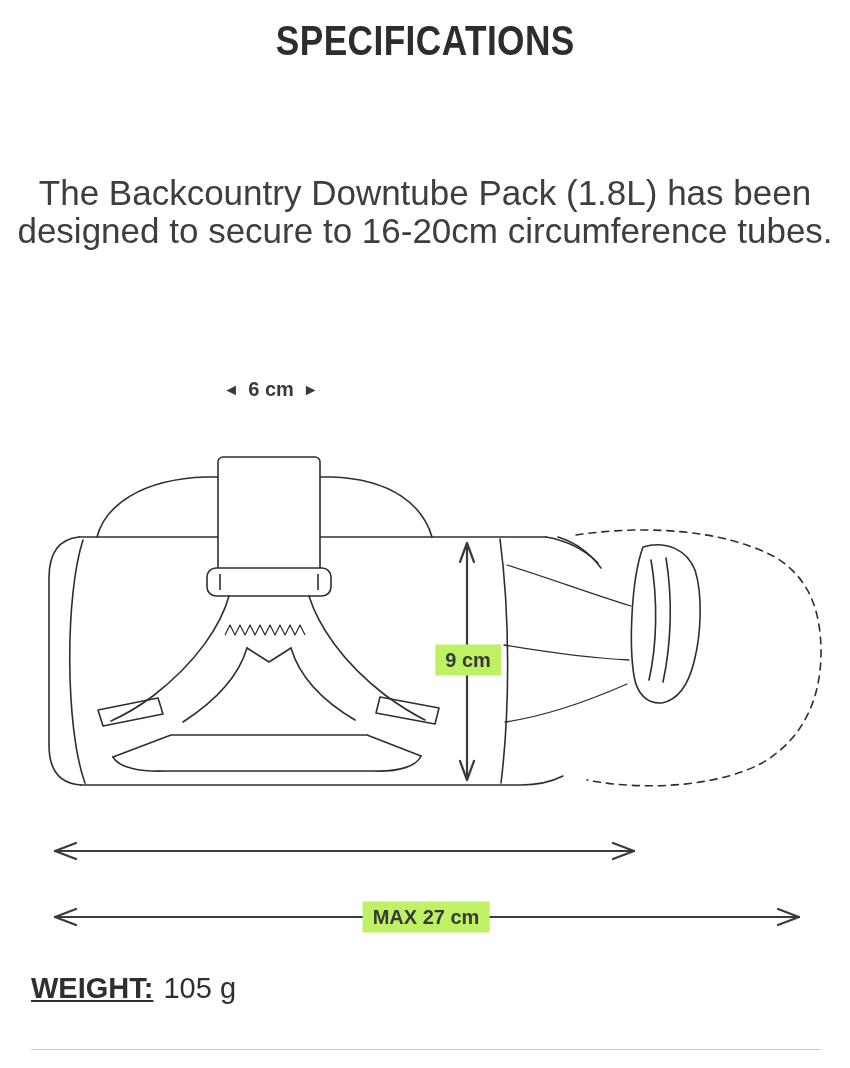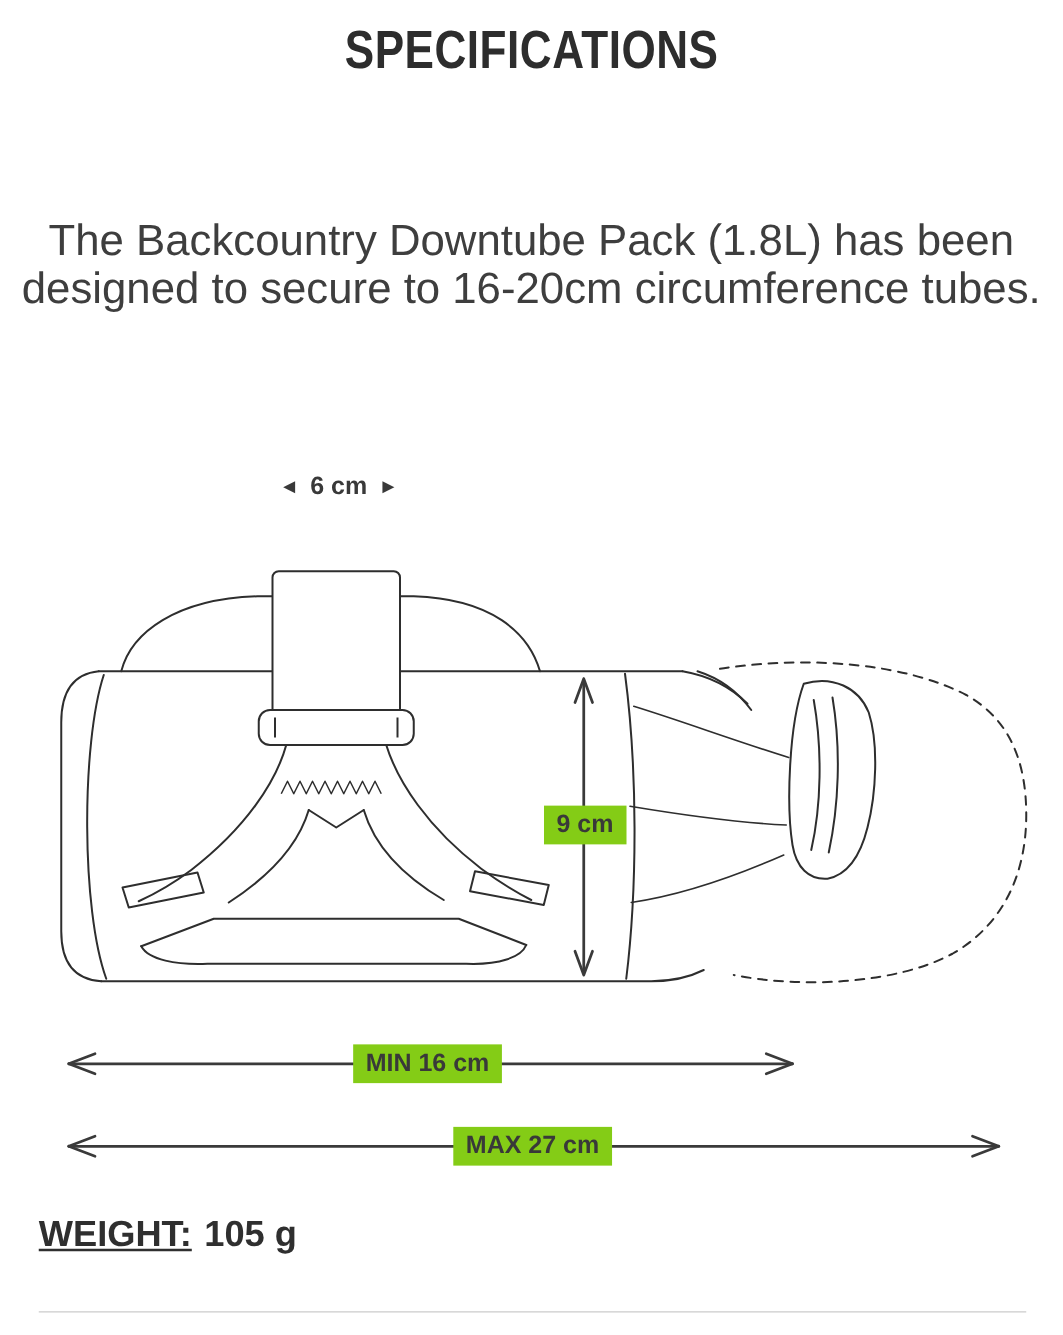--- a/index.html
+++ b/index.html
@@ -46,21 +46,21 @@
   .diagram-svg {
     position: absolute;
     top: 0;
     left: 0;
     width: 850px;
     height: 1068px;
   }
   .dim-label {
     position: absolute;
     transform: translate(-50%, -50%);
-    background: #84cc16;
+    background: #bef264;
     padding: 4px 10px;
     font-size: 20px;
     font-weight: bold;
     color: #393939;
     white-space: nowrap;
     text-align: center;
   }
   .strap-dim {
     position: absolute;
     top: 378px;
@@ -84,21 +84,21 @@
     left: 30px;
     right: 30px;
     display: flex;
     justify-content: space-between;
     align-items: baseline;
     font-size: 29px;
     color: #2f2f2f;
   }
   .spec-item { white-space: nowrap; }
   .spec-label { font-weight: bold; margin-right: 10px; text-decoration: underline; }
-  .spec-value { font-weight: bold; }
+  .spec-value { font-weight: normal; }
   .bottom-divider {
     position: absolute;
     top: 1049px;
     left: 30px;
     right: 28px;
     border-top: 1px solid #cccccc;
   }
 </style>
 </head>
 <body>
@@ -192,21 +192,20 @@
   </svg>
 
   <div class="strap-dim">
     <span class="tri">◄</span>
     <span>6 cm</span>
     <span class="tri">►</span>
   </div>
 
   <div class="dim-label" style="left:467px; top:660px;">9 cm</div>
 
-  <div class="dim-label" style="left:341px; top:851px;">MIN 16 cm</div>
 
   <div class="dim-label" style="left:425px; top:917px;">MAX 27 cm</div>
 
   <div class="specs-row">
     <div class="spec-item">
       <span class="spec-label">WEIGHT:</span><span class="spec-value">105 g</span>
     </div>
   </div>
 
   <div class="bottom-divider"></div>

